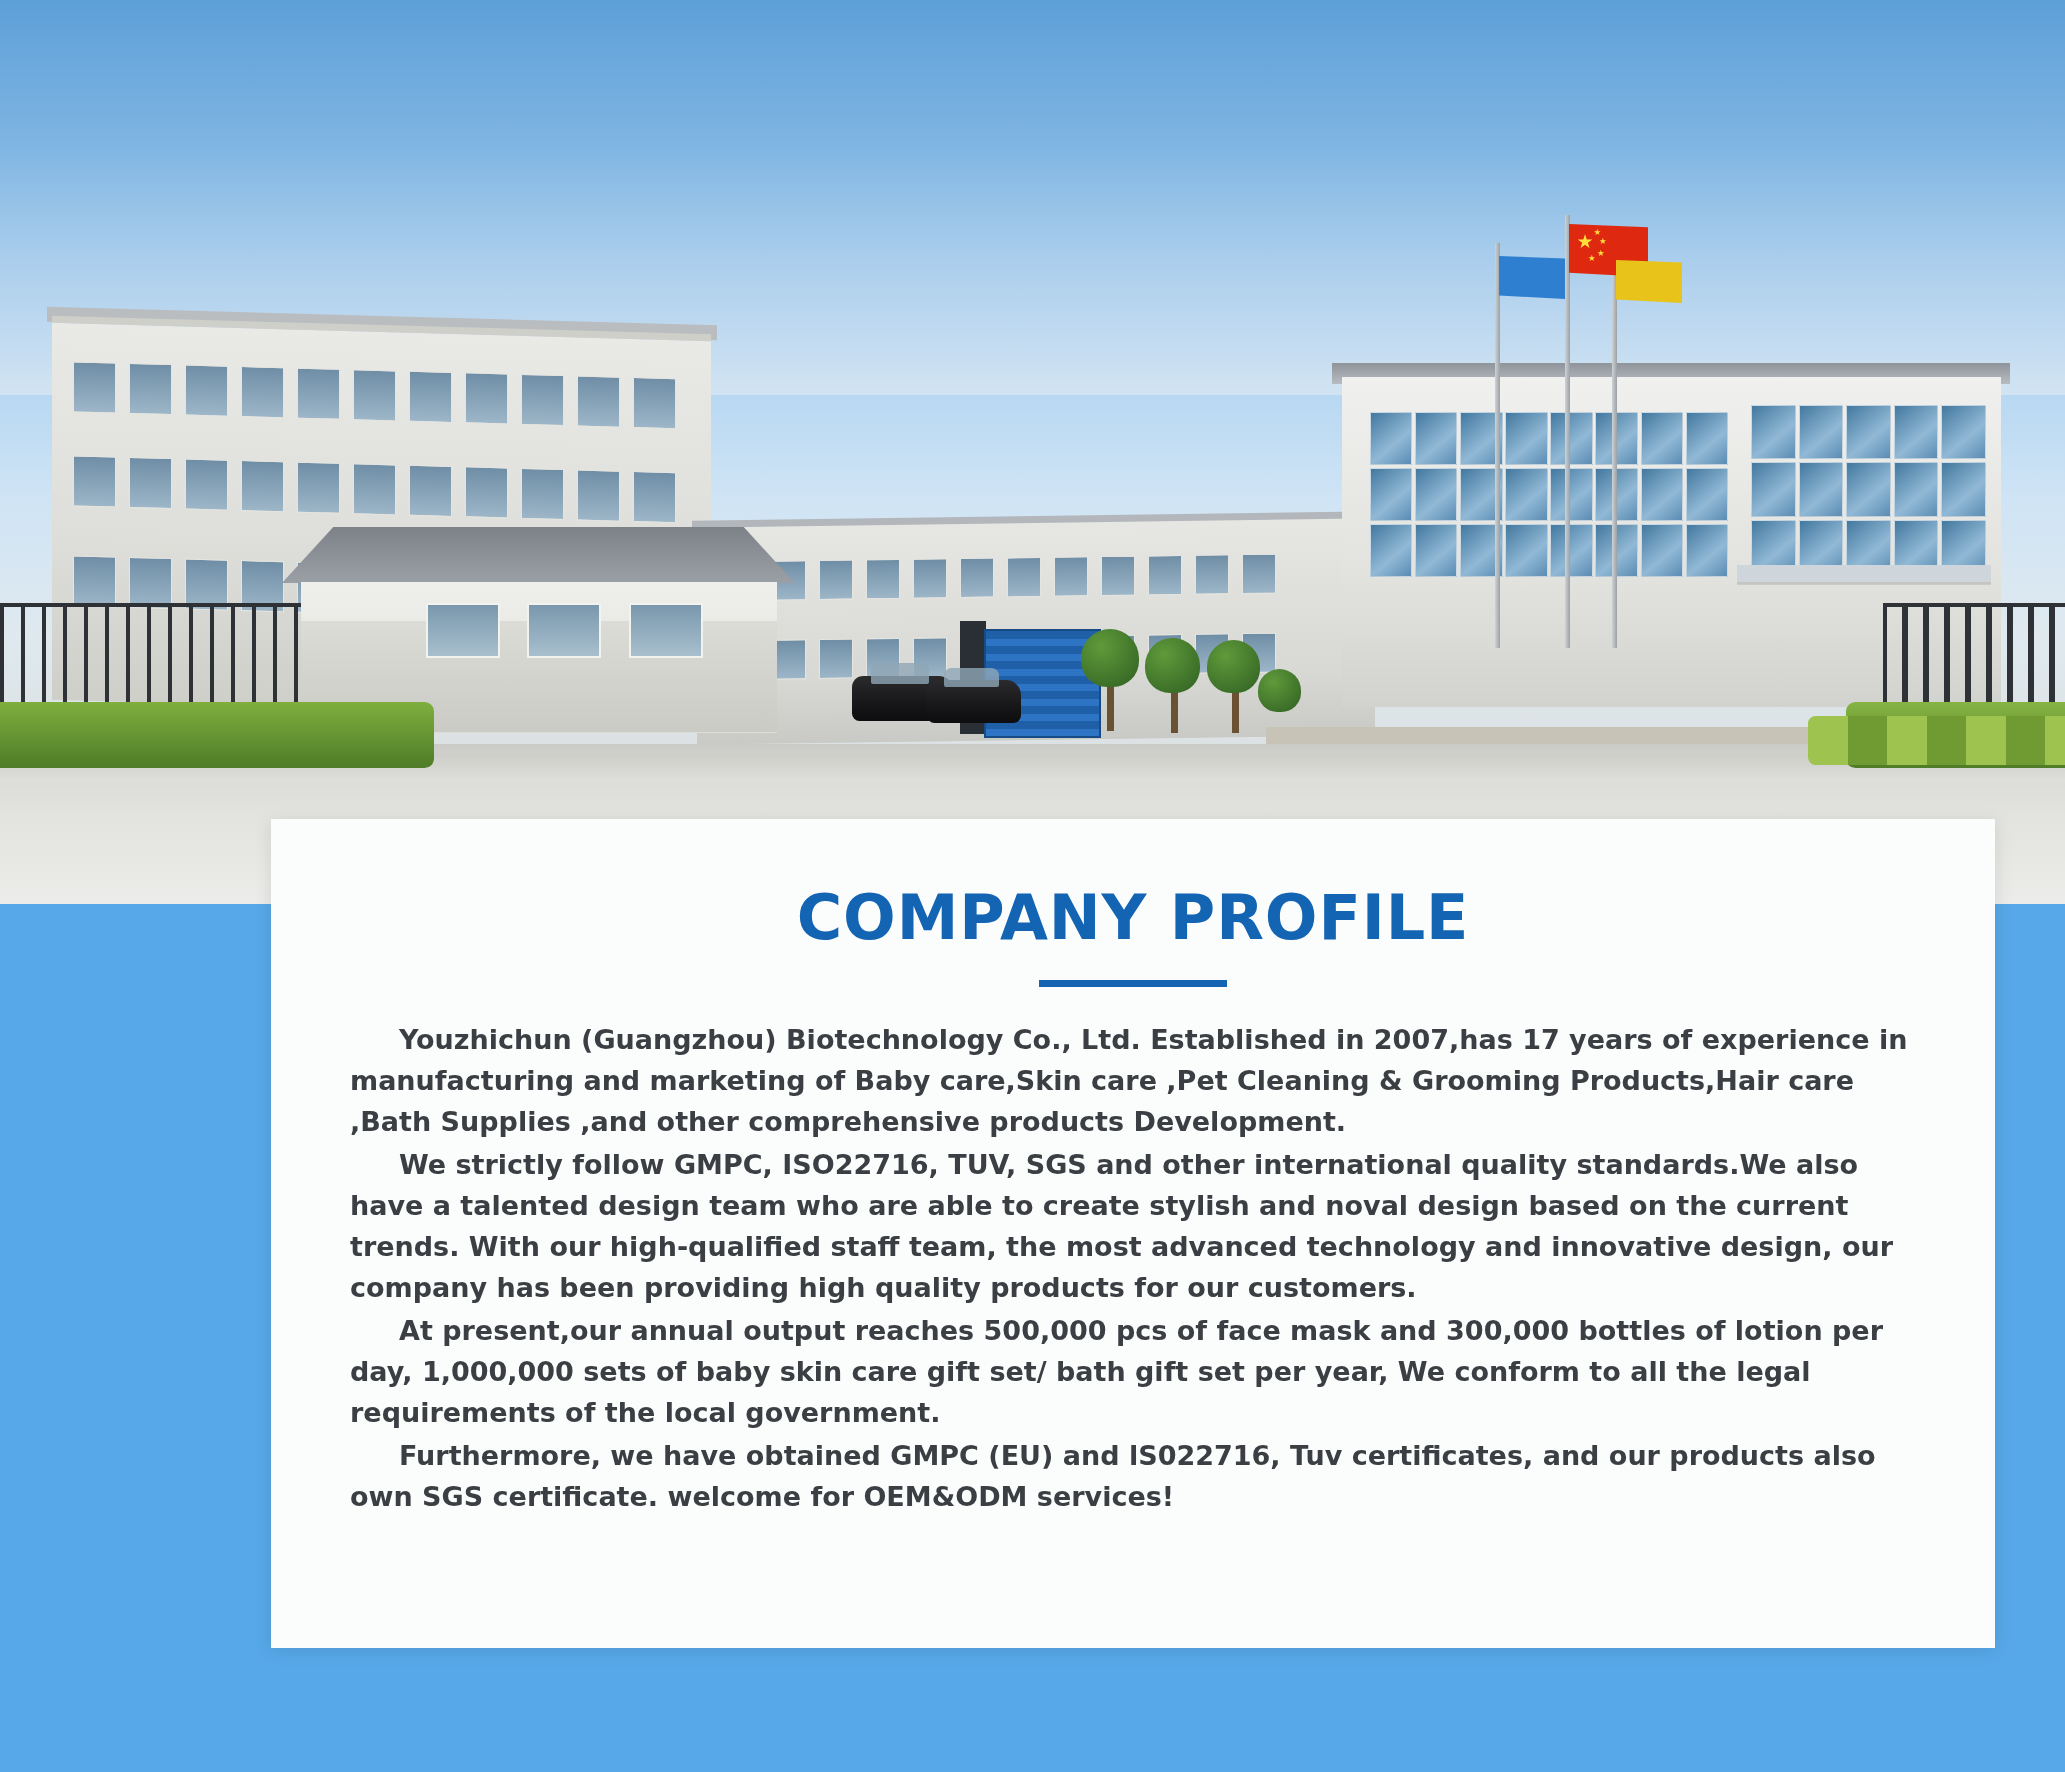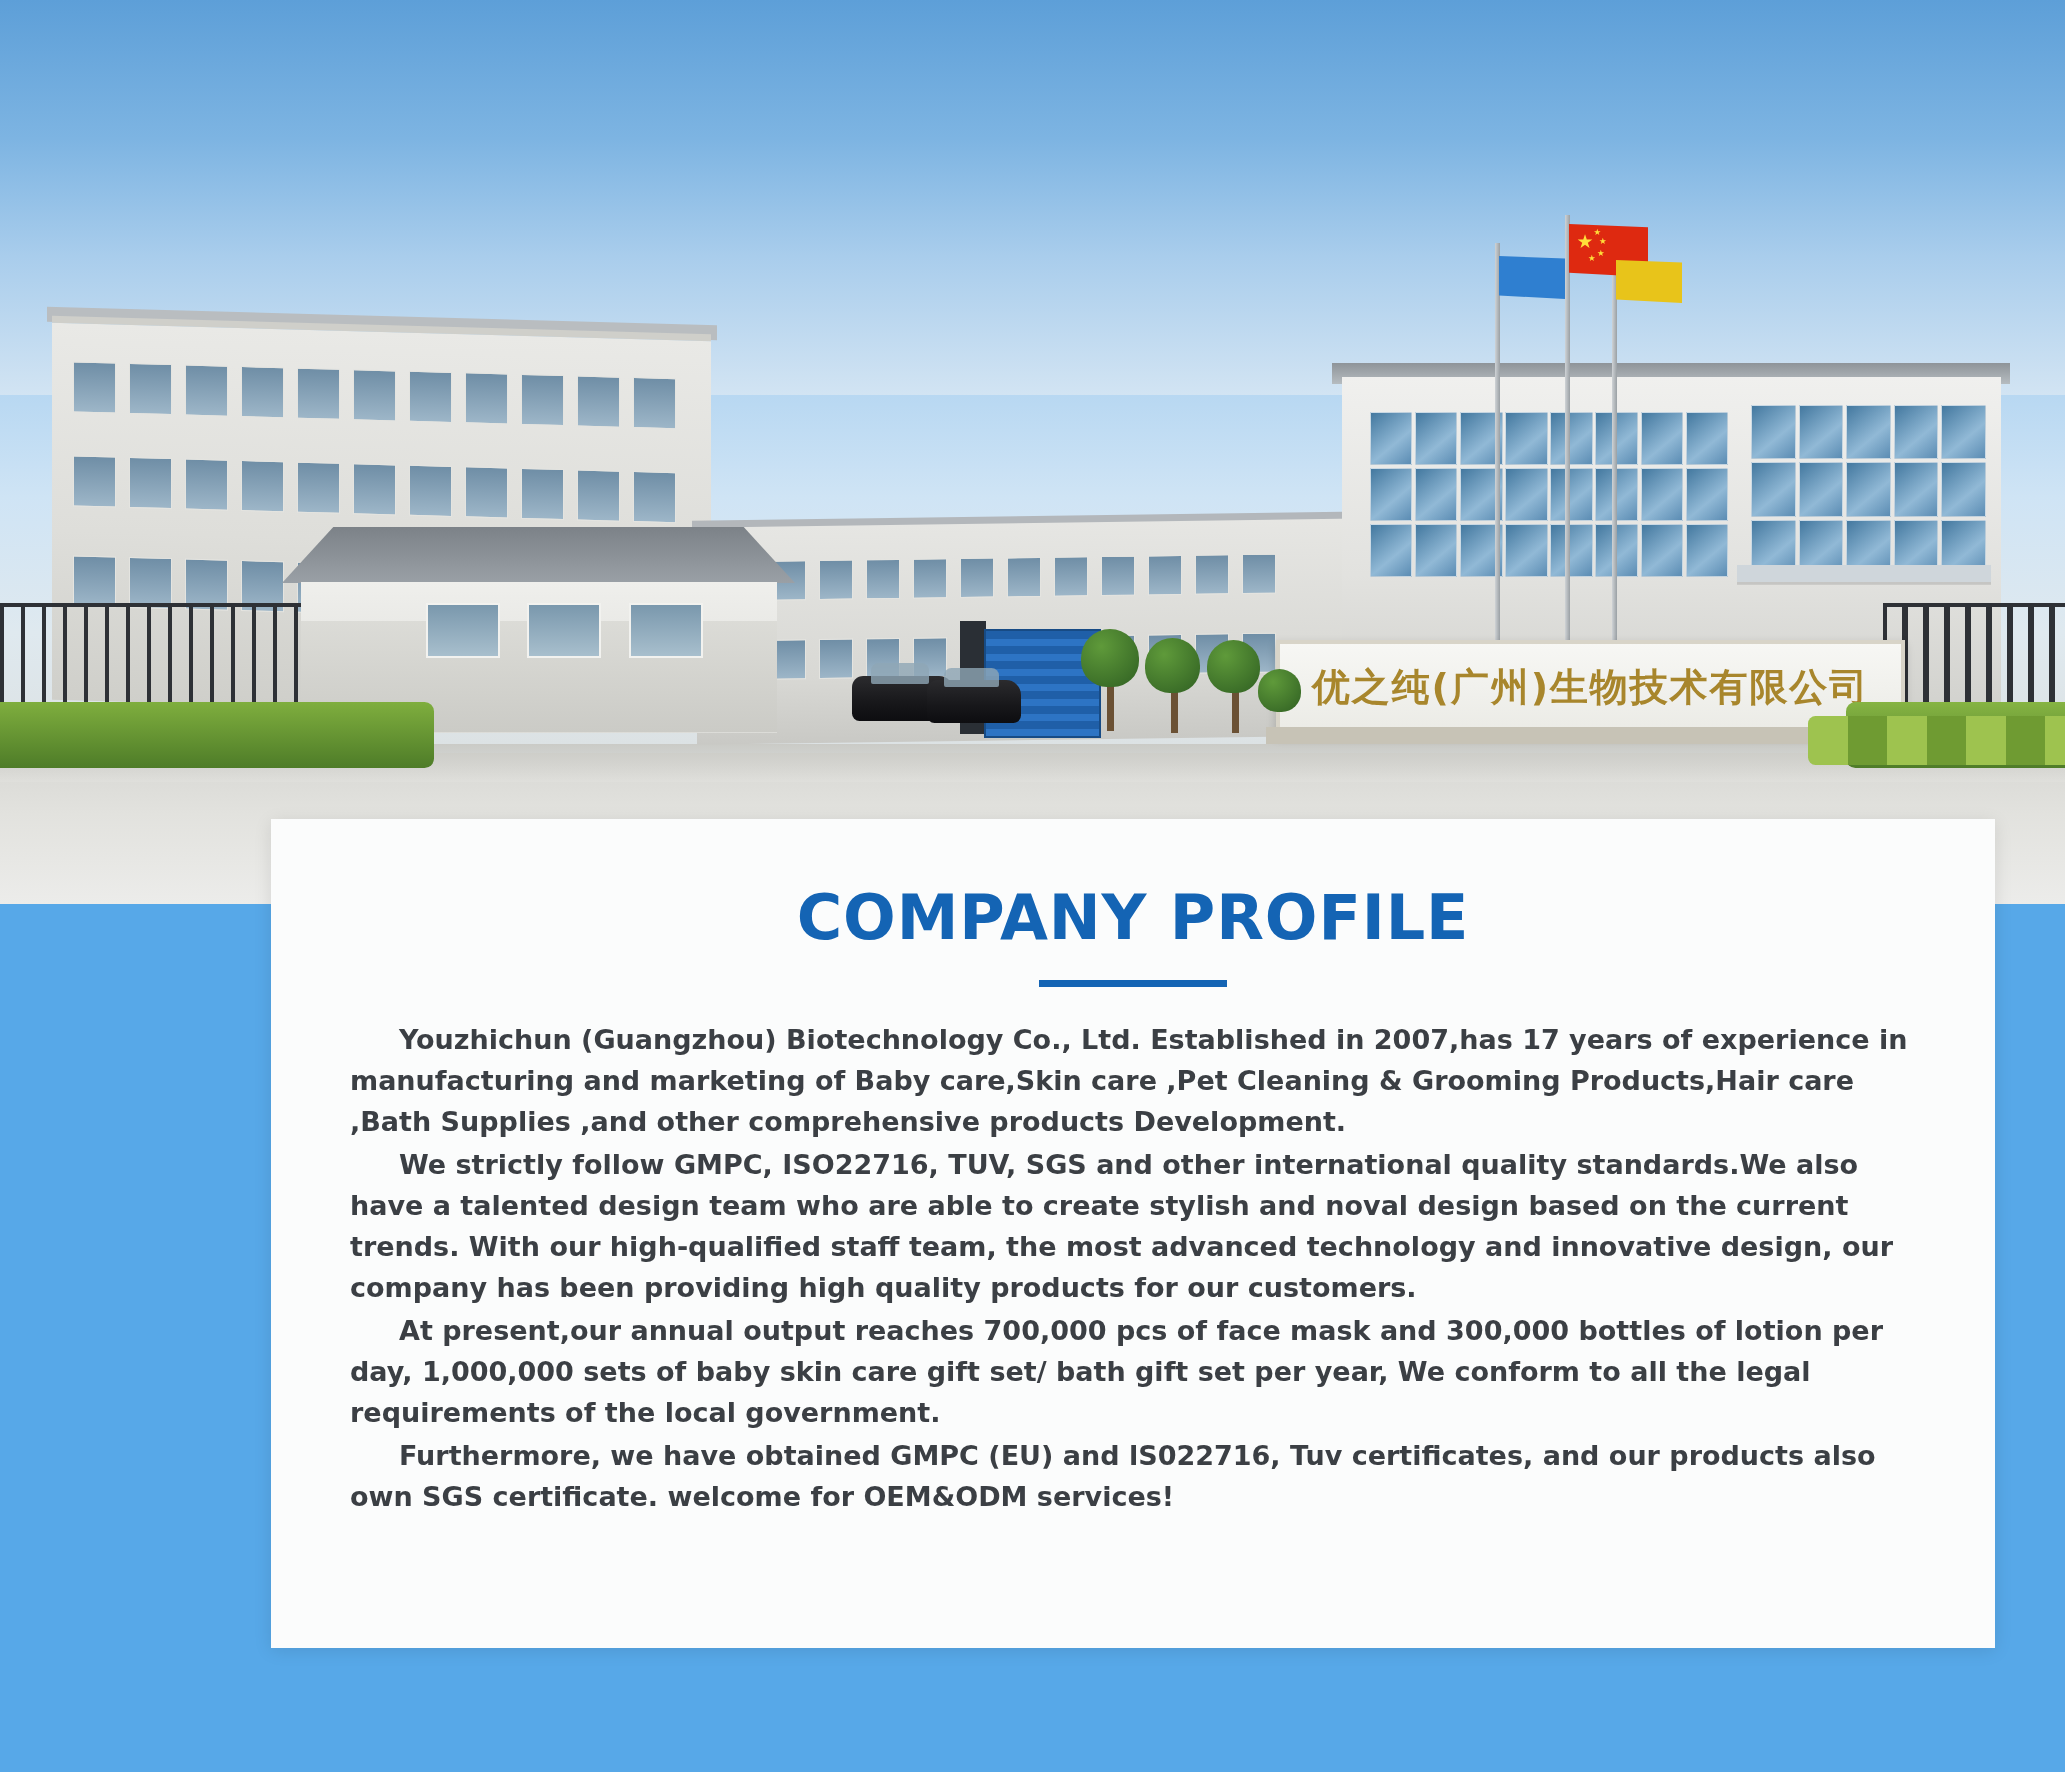--- a/index.html
+++ b/index.html
@@ -502,23 +502,20 @@
   <div class="flag blue" style="left:1499px; top:256px; width:66px; height:43px;"></div>
   <div class="flag cn" style="left:1569px; top:224px;">
     <span class="flag-star" style="left:7.5px; top:7.5px;">★</span>
     <span class="flag-star" style="left:24.5px; top:3.8px; font-size:8.5px;">★</span>
     <span class="flag-star" style="left:30px; top:13px; font-size:8.5px;">★</span>
     <span class="flag-star" style="left:28px; top:24.5px; font-size:8.5px;">★</span>
     <span class="flag-star" style="left:19px; top:30px; font-size:8.5px;">★</span>
   </div>
   <div class="flag yellow" style="left:1616px; top:260px; width:66px; height:43px;"></div>
 
-  <div class="sign">
-    <span class="sign-text">优之纯(广州)生物技术有限公司</span>
-  </div>
   <div class="sign-base"></div>
 
   <div class="tree-trunk" style="left:1107px; top:678px; height:53px;"></div>
   <div class="tree" style="left:1081px; top:629px; width:58px; height:58px;"></div>
   <div class="tree-trunk" style="left:1171px; top:684px; height:49px;"></div>
   <div class="tree" style="left:1145px; top:638px; width:55px; height:55px;"></div>
   <div class="tree-trunk" style="left:1232px; top:684px; height:49px;"></div>
   <div class="tree" style="left:1207px; top:640px; width:53px; height:53px;"></div>
   <div class="tree" style="left:1258px; top:669px; width:43px; height:43px;"></div>
 
@@ -533,17 +530,17 @@
   <div class="hedge r"></div>
   <div class="hedge-row" style="left:1808px; width:273px;"></div>
 </div>
 
 <div class="card">
   <h1 class="title">COMPANY PROFILE</h1>
   <div class="title-rule"></div>
   <div class="body-text">
     <p>Youzhichun (Guangzhou) Biotechnology Co., Ltd. Established in 2007,has 17 years of experience in manufacturing and marketing of Baby care,Skin care ,Pet Cleaning &amp; Grooming Products,Hair care ,Bath Supplies ,and other comprehensive products Development.</p>
     <p>We strictly follow GMPC, ISO22716, TUV, SGS and other international quality standards.We also have a talented design team who are able to create stylish and noval design based on the current trends. With our high-qualified staff team, the most advanced technology and innovative design, our company has been providing high quality products for our customers.</p>
-    <p>At present,our annual output reaches 700,000 pcs of face mask and 300,000 bottles of lotion per day, 1,000,000 sets of baby skin care gift set/ bath gift set per year, We conform to all the legal requirements of the local government.</p>
+    <p>At present,our annual output reaches 500,000 pcs of face mask and 300,000 bottles of lotion per day, 1,000,000 sets of baby skin care gift set/ bath gift set per year, We conform to all the legal requirements of the local government.</p>
     <p>Furthermore, we have obtained GMPC (EU) and lS022716, Tuv certificates, and our products also own SGS certificate. welcome for OEM&amp;ODM services!</p>
   </div>
 </div>
 
 
 </body></html>

